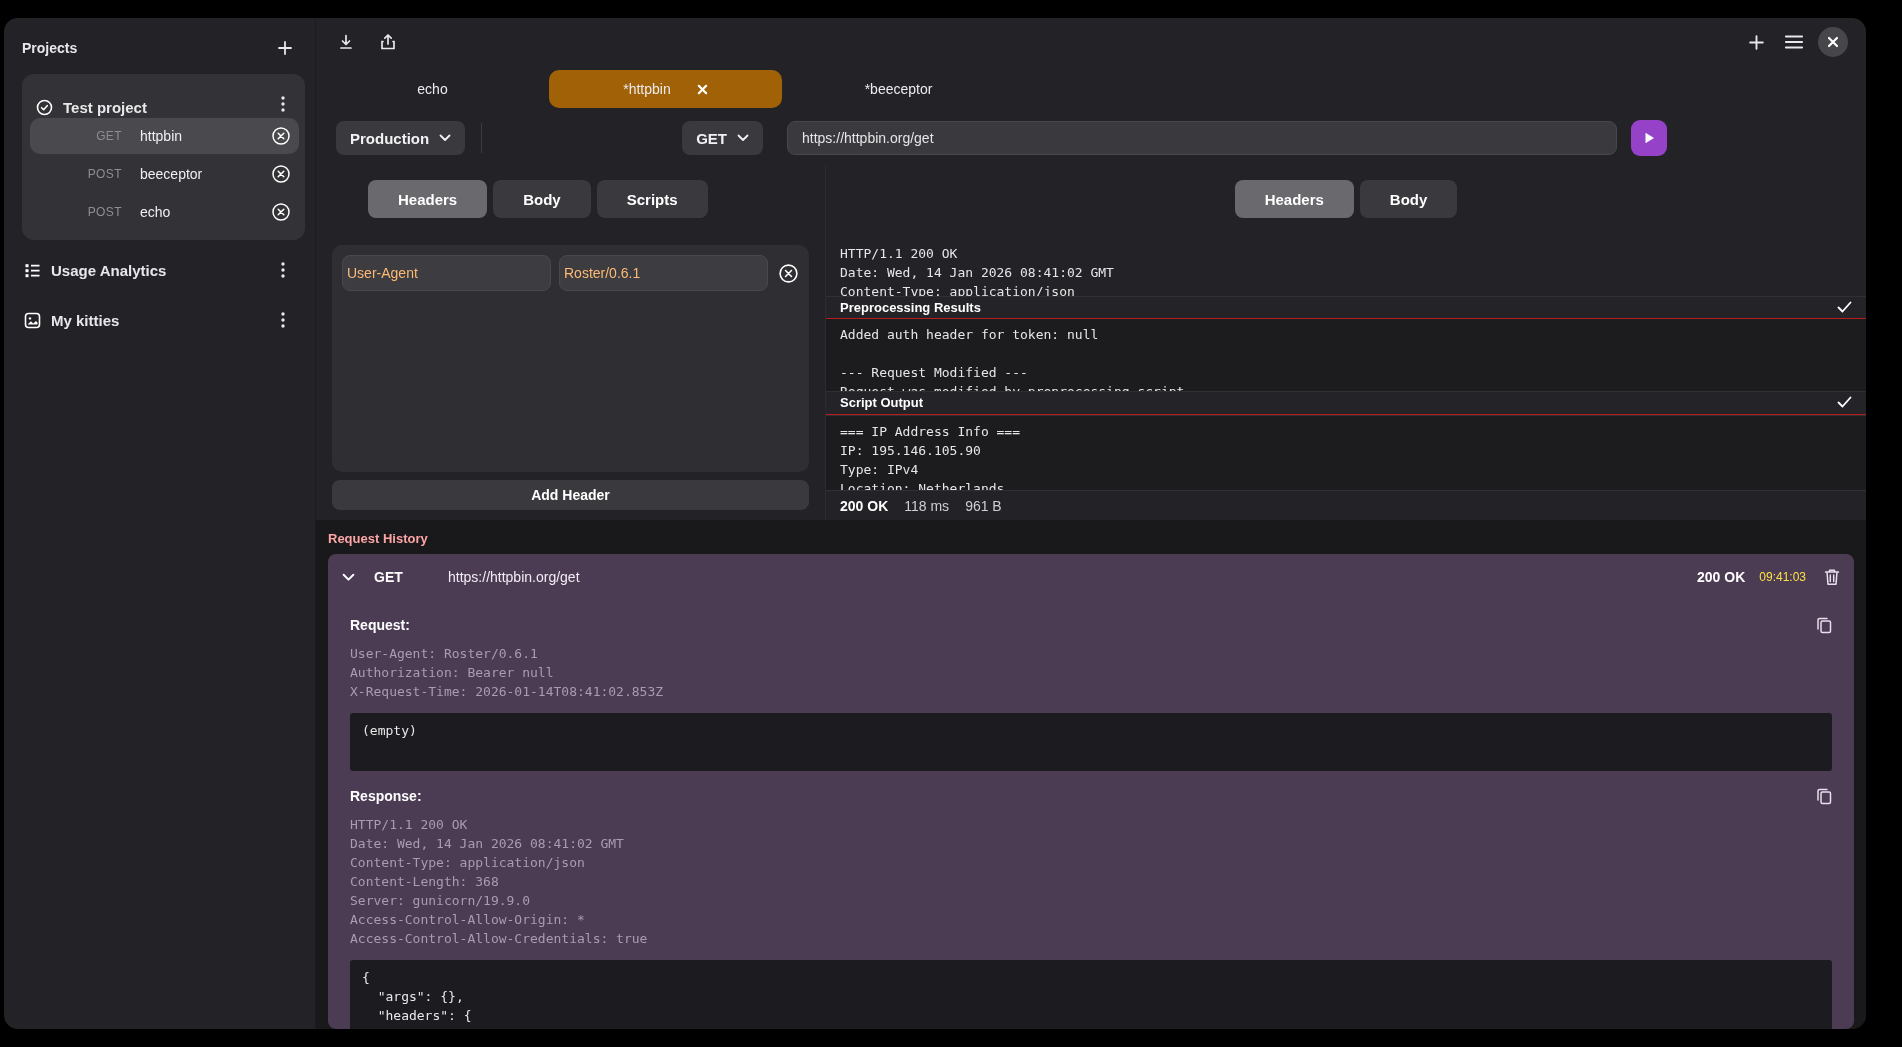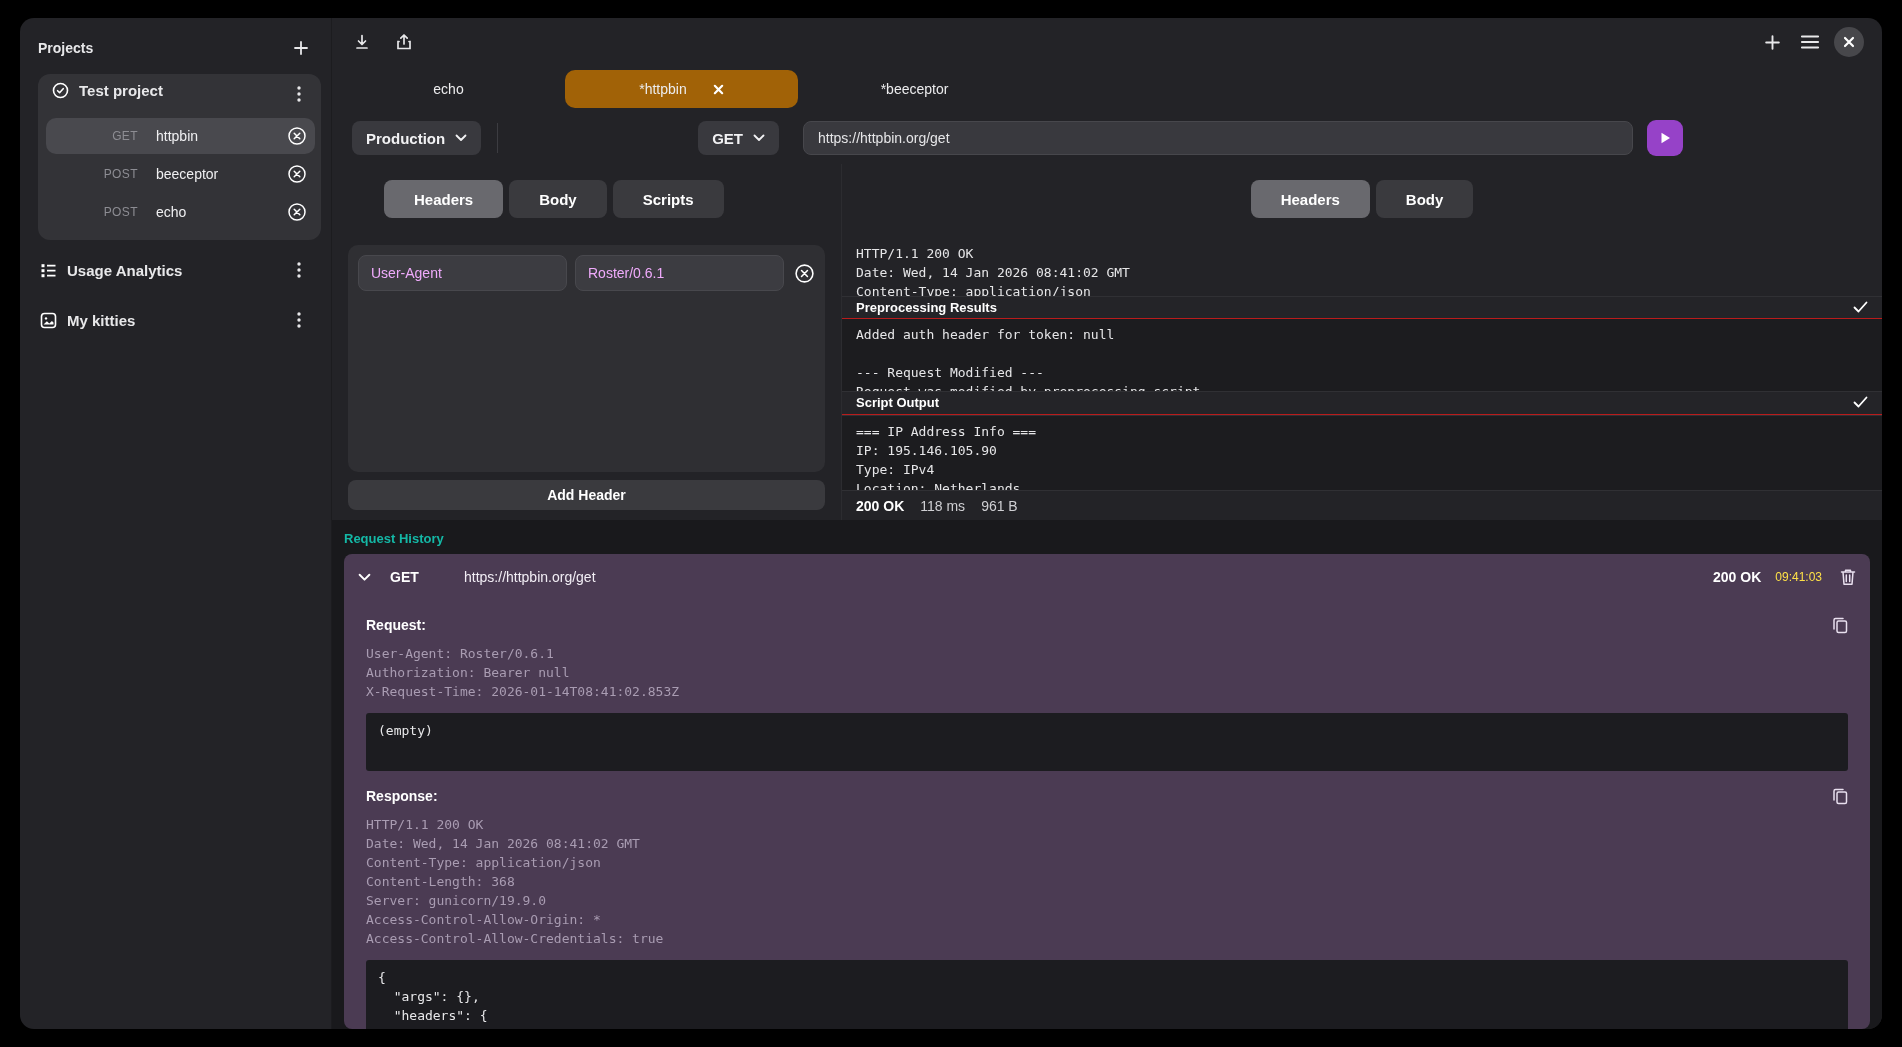--- a/index.html
+++ b/index.html
@@ -1,25 +1,25 @@
 <!DOCTYPE html>
 <html style="--accent-purple: #9642c8; --window-bg: #232327; --code-bg: #1c1c1f; --history-bg: #19191c; --history-card: #4b3b53;"><head>
 <meta charset="utf-8">
 <style>
   * { margin:0; padding:0; box-sizing:border-box; }
   html,body { width:1902px; height:1047px; background:#000; font-family:"Liberation Sans", sans-serif; overflow:hidden; }
-  .window { position:absolute; left:20px; top:18px; width:1862px; height:1011px; background:var(--window-bg,#232327); border-radius:14px; display:flex; overflow:hidden; color:#e8e8ea; }
+  .window { position:absolute; left:4px; top:18px; width:1862px; height:1011px; background:var(--window-bg,#232327); border-radius:14px; display:flex; overflow:hidden; color:#e8e8ea; }
 
   
   .sidebar { width:312px; flex:0 0 312px; border-right:1px solid #1c1c1f; padding:14px 10px 0 18px; }
   .sb-head { display:flex; align-items:center; justify-content:space-between; height:32px; padding-right:6px; }
   .sb-title { font-size:14px; font-weight:700; }
   .icon-btn { background:none; border:none; color:#e8e8ea; cursor:pointer; display:flex; align-items:center; justify-content:center; width:28px; height:28px; border-radius:6px; }
   .project-card { background:#333337; border-radius:12px; padding:8px 6px 10px 8px; margin-top:10px; }
-  .project-head { display:flex; align-items:flex-start; height:34px; padding:0 4px 0 6px; }
+  .project-head { display:flex; align-items:flex-end; height:34px; padding:0 4px 0 6px; }
   .project-head .p-icon { margin-right:10px; display:flex; }
   .project-name { font-size:15px; font-weight:700; flex:1; }
   .req-item { display:flex; align-items:center; height:36px; border-radius:10px; padding:0 8px 0 0; margin-top:2px; }
   .req-item.selected { background:#49494e; }
   .req-method { width:92px; text-align:right; font-size:12px; color:#8d8d93; letter-spacing:.4px; }
   .req-name { font-size:14px; color:#f0f0f2; margin-left:18px; flex:1; }
   .dots-btn { background:none; border:none; color:#e8e8ea; cursor:pointer; width:24px; height:24px; display:flex; align-items:center; justify-content:center; }
   .sb-row { display:flex; align-items:center; height:40px; margin-top:10px; padding:0 10px 0 2px; }
   .sb-row .s-icon { margin-right:10px; display:flex; }
   .sb-row-label { font-size:15px; font-weight:700; flex:1; }
@@ -45,21 +45,21 @@
   .send-btn { margin-left:14px; width:36px; height:36px; border-radius:9px; background:var(--accent-purple,#9642c8); border:none; color:#fff; display:flex; align-items:center; justify-content:center; cursor:pointer; }
 
   .panels { height:356px; display:flex; min-height:0; }
   .left-panel { width:510px; flex:0 0 510px; display:flex; flex-direction:column; padding:16px 16px 10px 16px; border-right:1px solid #2c2c30; }
   .tabstrip { display:flex; gap:6px; }
   .seg-tab { height:38px; background:#3a3a3e; border:none; border-radius:8px; color:#fff; font-size:15px; font-weight:700; padding:0 30px; cursor:pointer; font-family:"Liberation Sans", sans-serif; }
   .seg-tab.active { background:#69696e; }
   .left-panel .tabstrip { margin-left:36px; }
   .headers-card { margin-top:27px; flex:1; background:#2f2f33; border-radius:10px; padding:10px; }
   .hdr-row { display:flex; align-items:center; gap:8px; }
-  .hdr-input { height:36px; background:#3c3c41; border:1px solid #48484d; border-radius:8px; color:#f0abfc; font-size:14px; padding:0 12px; font-family:"Liberation Sans", sans-serif; }
+  .hdr-input { height:36px; background:#3c3c41; border:1px solid #48484d; border-radius:8px; color:#fdba74; font-size:14px; padding:0 4px; font-family:"Liberation Sans", sans-serif; }
   .hdr-key { width:212px; }
   .hdr-val { width:212px; }
   .remove-btn { background:none; border:none; color:#fff; cursor:pointer; display:flex; margin-left:2px; }
   .add-header-btn { margin-top:8px; height:30px; background:#3a3a3e; border:none; border-radius:8px; color:#fff; font-size:14px; font-weight:700; cursor:pointer; font-family:"Liberation Sans", sans-serif; }
 
   .right-panel { flex:1; display:flex; flex-direction:column; padding-top:16px; min-width:0; }
   .right-panel .tabstrip { justify-content:center; }
   .mono { font-family:"DejaVu Sans Mono", monospace; }
   .resp-preview { margin-top:24px; height:54px; overflow:hidden; padding:2px 14px 0 14px; font-size:13px; line-height:19px; color:#e6e6e8; white-space:pre-wrap; }
   .section-head { height:24px; display:flex; align-items:center; justify-content:space-between; padding:0 14px; border-top:1px solid #303034; border-bottom:1px solid #b91c1c; background:#242428; }
@@ -67,21 +67,21 @@
   .check { color:#fff; font-size:14px; }
   .code-panel { background:var(--code-bg,#1c1c1f); overflow:hidden; padding:6px 14px 0 14px; font-size:13px; line-height:19px; color:#e6e6e8; white-space:pre-wrap; }
   .pre-box { height:72px; }
   .script-box { height:76px; border-top:1px solid #303034; }
   .status-row { height:30px; display:flex; align-items:center; gap:16px; padding:0 14px; border-top:1px solid #303034; }
   .status-code { font-size:14px; font-weight:700; color:#fff; }
   .status-meta { font-size:14px; color:#cfcfd3; }
 
   
   .history { flex:1; background:var(--history-bg,#19191c); padding:8px 12px 0 12px; display:flex; flex-direction:column; min-height:0; }
-  .history-title { font-size:13px; font-weight:700; color:#14b8a6; height:20px; display:flex; align-items:center; }
+  .history-title { font-size:13px; font-weight:700; color:#fca5a5; height:20px; display:flex; align-items:center; }
   .history-card { margin-top:6px; flex:1; background:var(--history-card,#4b3b53); border-radius:8px; overflow:hidden; padding:0 22px; }
   .hist-head { height:46px; display:flex; align-items:center; margin:0 -8px; }
   .chev-btn { background:none; border:none; color:#fff; cursor:pointer; display:flex; width:24px; }
   .hist-method { font-size:14px; font-weight:700; color:#fff; margin-left:8px; width:44px; }
   .hist-url { font-size:14px; color:#f2eef5; margin-left:30px; flex:1; }
   .hist-status { font-size:14px; font-weight:600; color:#fff; }
   .hist-time { font-size:12px; color:#fde047; margin-left:14px; }
   .trash-btn { background:none; border:none; color:#e9e0ef; cursor:pointer; display:flex; margin-left:18px; }
   .block-label-row { display:flex; align-items:center; justify-content:space-between; margin-top:16px; }
   .block-label { font-size:14px; font-weight:700; color:#fff; }

